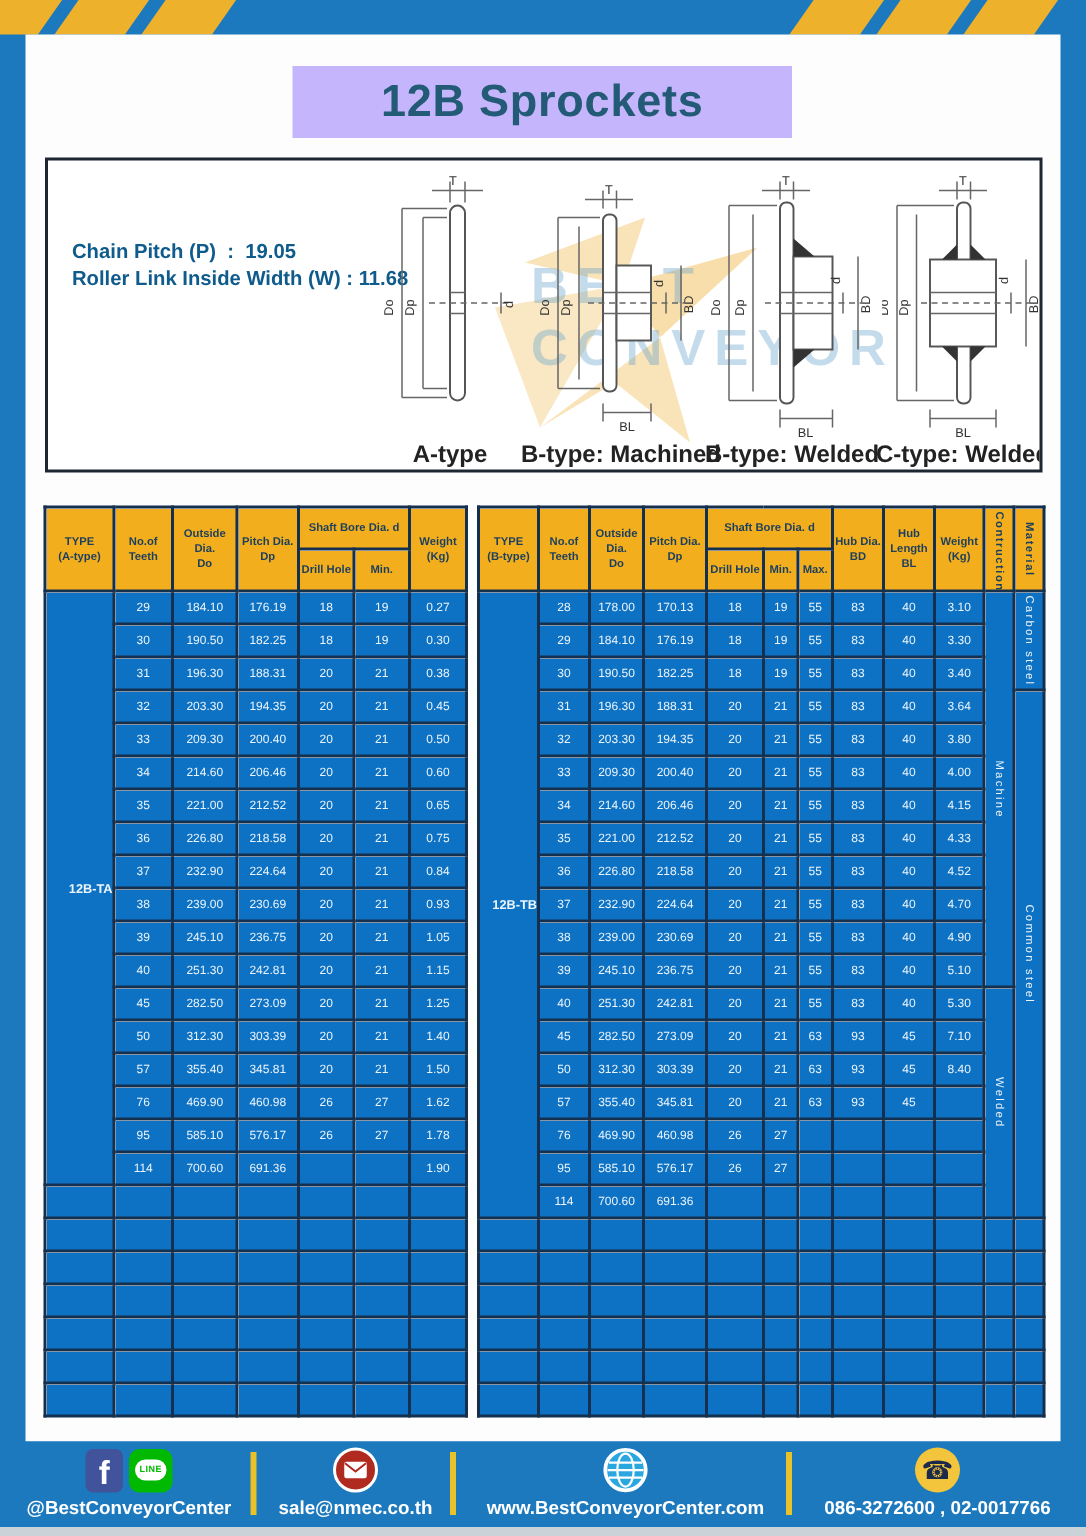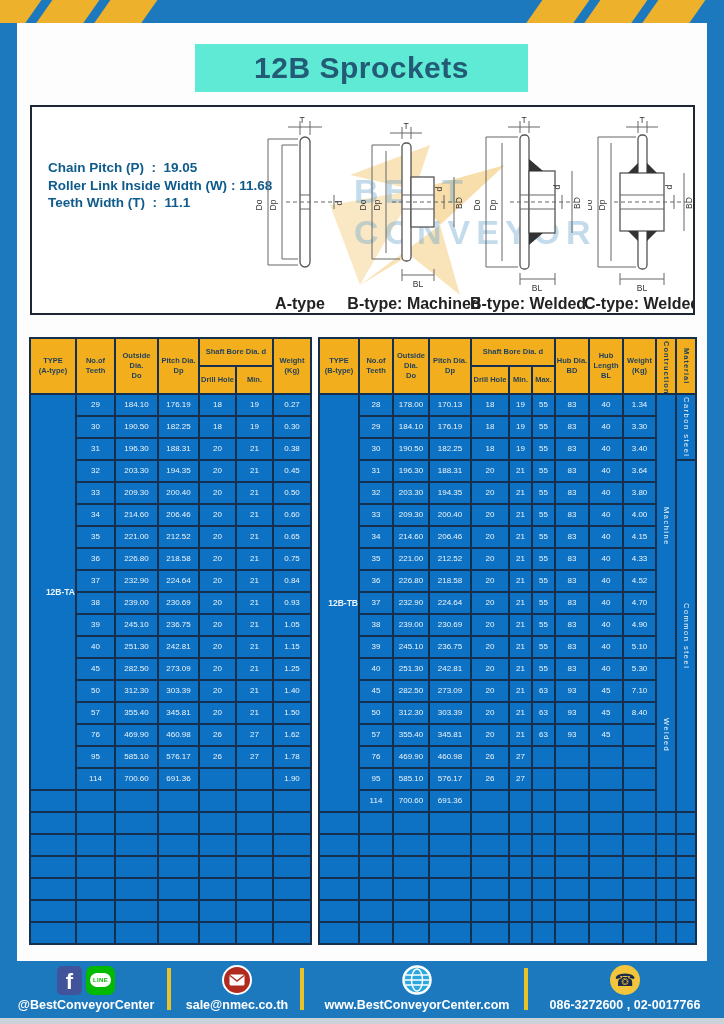--- a/index.html
+++ b/index.html
@@ -6,21 +6,21 @@
   #screen{position:relative;width:724px;height:1024px;background:#1d79be;overflow:hidden;
           font-family:"Liberation Sans",sans-serif;margin:0 auto;}
   
   .stripe-group{position:absolute;top:0;height:23px;overflow:hidden;}
   #stripes-left{left:0;width:192px;}
   #stripes-right{left:526px;width:190px;}
   .stripe{position:absolute;top:-5px;height:34px;width:47px;background:#eeb12c;transform:skewX(-35deg);}
   
   #page{position:absolute;left:17px;top:23px;width:690px;height:938px;background:#fdfdfd;}
   
-  #title-banner{position:absolute;left:195px;top:44px;width:333px;height:48px;background:#5eead4;
+  #title-banner{position:absolute;left:195px;top:44px;width:333px;height:48px;background:#c4b5fd;
     display:flex;align-items:center;justify-content:center;}
   #title-banner .t{font-size:30px;font-weight:bold;color:#235a75;letter-spacing:.5px;}
   
   #spec-box{position:absolute;left:30px;top:105px;width:661px;height:206px;background:#fff;
     border:2px solid #1c2733;overflow:hidden;}
   #spec-text{position:absolute;left:16px;top:52px;color:#0f5b8c;font-weight:bold;font-size:13.5px;line-height:17.5px;white-space:nowrap;}
   .wm-shape{position:absolute;opacity:.55;}
   #wm-text{position:absolute;left:322px;top:64px;font-size:34px;font-weight:bold;letter-spacing:6px;
     color:rgba(100,160,205,.38);line-height:41px;white-space:nowrap;}
   #diagrams{position:absolute;left:214px;top:6px;display:flex;gap:6px;}
@@ -90,21 +90,20 @@
       <polygon points="10,70 95,55 40,150" fill="#f7d795"></polygon>
     </svg>
     <div id="wm-text">
       <div>BEST</div>
       <div>CONVEYOR</div>
     </div>
 
     <div id="spec-text">
       <div><span>Chain Pitch (P)</span>&nbsp; : &nbsp;<span>19.05</span></div>
       <div><span>Roller Link Inside Width (W)</span> : <span>11.68</span></div>
-      <div><span>Teeth Width (T)</span>&nbsp; : &nbsp;<span>11.1</span></div>
     </div>
 
     <div id="diagrams">
 
       <div class="diagram">
         <svg width="108" height="180" viewBox="0 0 108 180">
           <line class="dim" x1="42" y1="14" x2="76" y2="14"></line>
           <line class="dim" x1="54" y1="8" x2="54" y2="22"></line>
           <line class="dim" x1="64" y1="8" x2="64" y2="22"></line>
           <text class="dimtxt" x="56" y="10" text-anchor="middle">T</text>
@@ -535,21 +534,21 @@
         <tr>
           <td rowspan="19" class="type-cell">12B-TB</td>
           <td>28</td>
           <td>178.00</td>
           <td>170.13</td>
           <td>18</td>
           <td>19</td>
           <td>55</td>
           <td>83</td>
           <td>40</td>
-          <td>1.34</td>
+          <td>3.10</td>
           <td rowspan="12" class="vtext">Machine</td>
           <td rowspan="3" class="vtext">Carbon steel</td>
         </tr>
         <tr>
           <td>29</td>
           <td>184.10</td>
           <td>176.19</td>
           <td>18</td>
           <td>19</td>
           <td>55</td>

